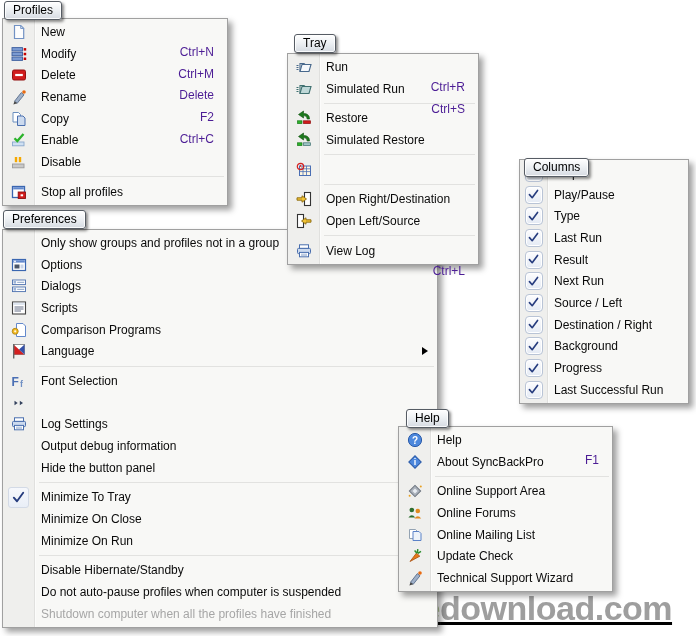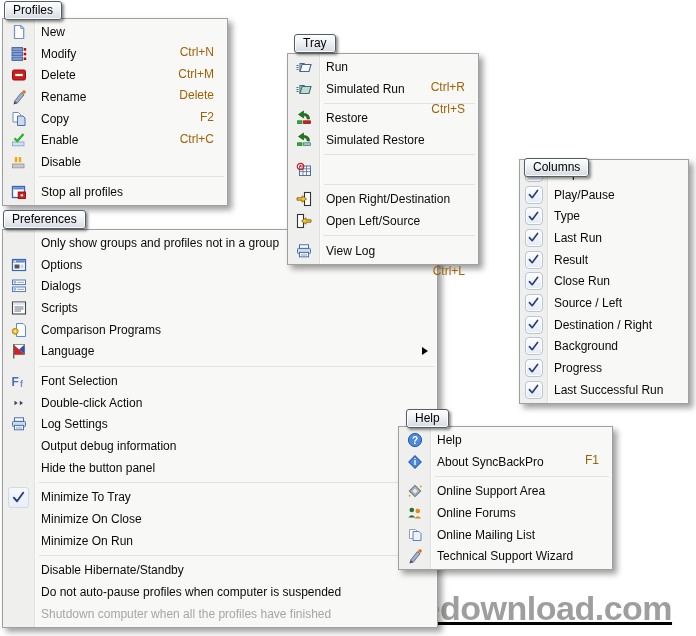--- a/index.html
+++ b/index.html
@@ -32,21 +32,21 @@
     content:"";position:absolute;left:0;top:0;bottom:0;width:var(--gw);
     background:#efefed;
     border-right:1px solid #e0e0de;
     box-shadow:1px 0 0 #fcfcfb;
   }
   .items{position:relative;}
   .mi{display:flex;align-items:center;height:21.7px;cursor:default;}
   .gut{flex:0 0 var(--gw);width:var(--gw);display:flex;align-items:center;justify-content:center;}
   .lbl{flex:1;margin-left:7px;font-size:12px;color:#0a0a0a;white-space:nowrap;}
   .mi.disabled .lbl{color:#a6a6a6;}
-  .sc{margin-right:13px;font-size:12px;color:#a16207;white-space:nowrap;margin-top:40px;}
+  .sc{margin-right:13px;font-size:12px;color:#4c1d95;white-space:nowrap;margin-top:40px;}
   .sep{height:8px;display:flex;align-items:center;}
   .sep::after{content:"";flex:1;height:1px;background:#e2e2e0;
     margin-left:calc(var(--gw) + 5px);margin-right:3px;}
   .subarrow{width:0;height:0;border-left:6px solid #000;
     border-top:4px solid transparent;border-bottom:4px solid transparent;margin-right:9px;}
   .ico{width:16px;height:16px;display:flex;align-items:center;justify-content:center;}
   .ico svg{width:16px;height:16px;display:block;}
   
   .cbx{
     width:18px;height:18px;box-sizing:border-box;border-radius:4px;
@@ -372,21 +372,21 @@
       <div class="mi">
         <span class="gut">
           <span class="cbx">
             <span class="ci">
               <svg viewBox="0 0 16 16">
                 <path d="M3 8.2l3.4 3.8 6.6-9" stroke="#263c7e" stroke-width="2" fill="none" stroke-linecap="round" stroke-linejoin="round"></path>
               </svg>
             </span>
           </span>
         </span>
-        <span class="lbl">Close Run</span>
+        <span class="lbl">Next Run</span>
       </div>
       <div class="mi">
         <span class="gut">
           <span class="cbx">
             <span class="ci">
               <svg viewBox="0 0 16 16">
                 <path d="M3 8.2l3.4 3.8 6.6-9" stroke="#263c7e" stroke-width="2" fill="none" stroke-linecap="round" stroke-linejoin="round"></path>
               </svg>
             </span>
           </span>
@@ -531,21 +531,20 @@
       </div>
       <div class="mi">
         <span class="gut">
           <span class="ico">
             <svg viewBox="0 0 16 16">
               <path d="M3.5 5.8l3.2 2.2-3.2 2.2z" fill="#33415c"></path>
               <path d="M8.8 5.8l3.2 2.2-3.2 2.2z" fill="#33415c"></path>
             </svg>
           </span>
         </span>
-        <span class="lbl">Double-click Action</span>
       </div>
       <div class="mi">
         <span class="gut">
           <span class="ico">
             <svg viewBox="0 0 16 16">
               <rect x="3.5" y="1.8" width="9" height="3.6" fill="#fff" stroke="#4a6fae" stroke-width="1"></rect>
               <rect x="1.5" y="5.4" width="13" height="5.2" rx="1" fill="#ccdaee" stroke="#4a6fae" stroke-width="1"></rect>
               <rect x="3.5" y="9.4" width="9" height="4.4" fill="#fff" stroke="#4a6fae" stroke-width="1"></rect>
               <path d="M5 11.2h6M5 12.8h6" stroke="#8aa4cc" stroke-width="0.8"></path>
             </svg>
@@ -652,20 +651,31 @@
       <div class="mi">
         <span class="gut">
           <span class="ico">
             <svg viewBox="0 0 16 16">
               <path d="M2.5 2.5h6l2 2v7h-8z" fill="#fff" stroke="#8898ac" stroke-width="0.9"></path>
               <path d="M6 4.5h6l2 2v7H6z" fill="#eef3f9" stroke="#5b82c8" stroke-width="1"></path>
             </svg>
           </span>
         </span>
         <span class="lbl">Online Mailing List</span>
+      </div>
+      <div class="mi">
+        <span class="gut">
+          <span class="ico">
+            <svg viewBox="0 0 16 16">
+              <path d="M3 13.5 L9.5 5 L12.8 8.2 Z" fill="#e87818" stroke="#a85010" stroke-width="0.8"></path>
+              <path d="M10 5.2 L7.6 2.6 M10.4 4.8 L10.8 1.2 M10.8 5.4 L14 3.4" stroke="#2e8e2e" stroke-width="1.5" fill="none"></path>
+            </svg>
+          </span>
+        </span>
+        <span class="lbl">Update Check</span>
       </div>
       <div class="mi">
         <span class="gut">
           <span class="ico">
             <svg viewBox="0 0 16 16">
               <path d="M3.5 12.3 L10.3 3.6 L13 5.8 L6.2 14.3 Z" fill="#9fb0c8" stroke="#5a6e8c" stroke-width="0.9"></path>
               <path d="M3.5 12.3 L6.2 14.3 L2.4 15.4 Z" fill="#444"></path>
               <circle cx="13" cy="3" r="1.8" fill="#e86a10"></circle>
             </svg>
           </span>

